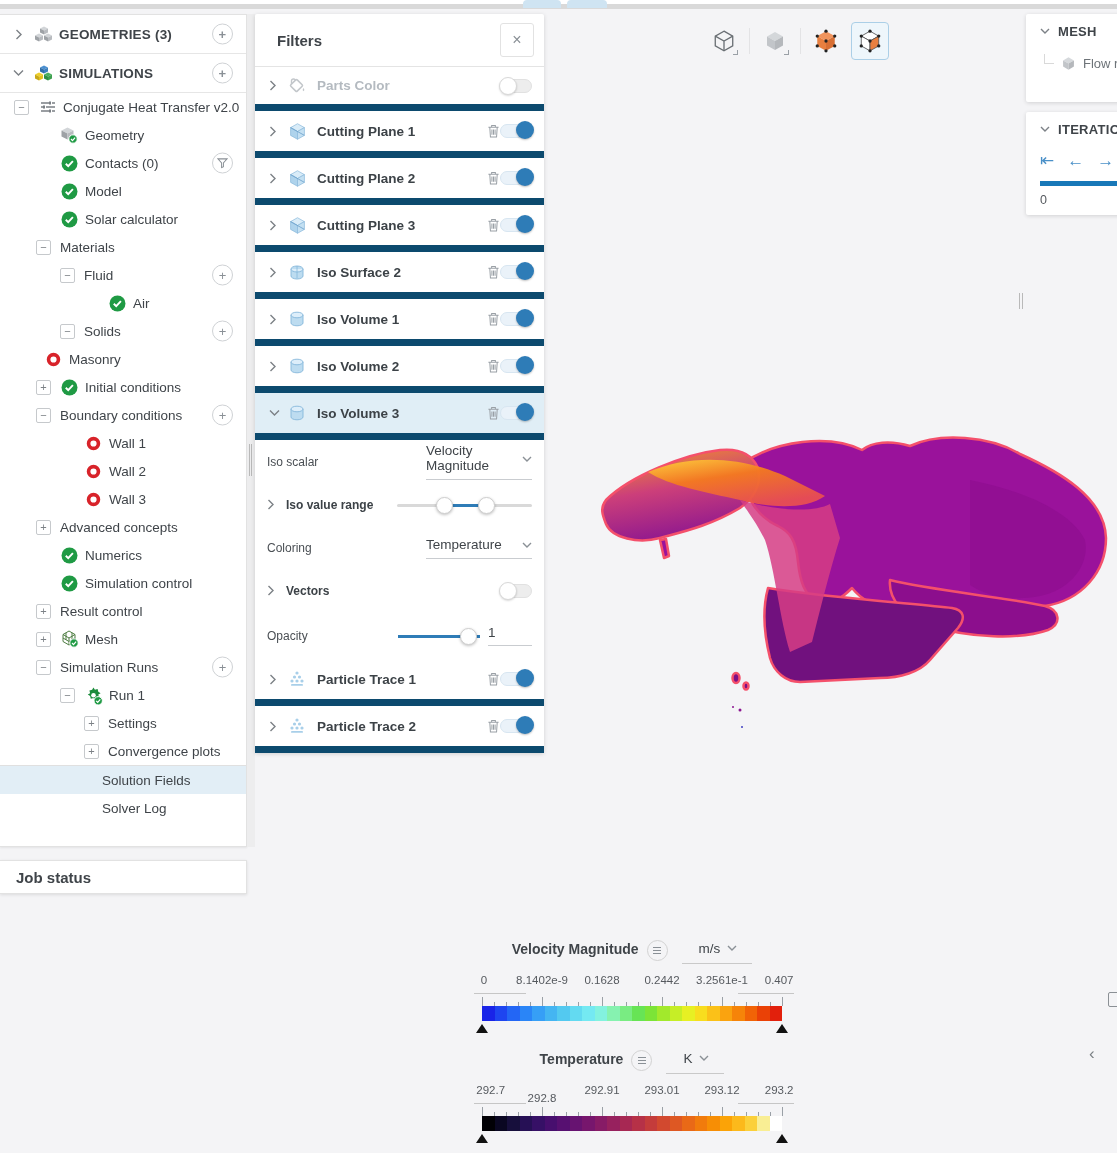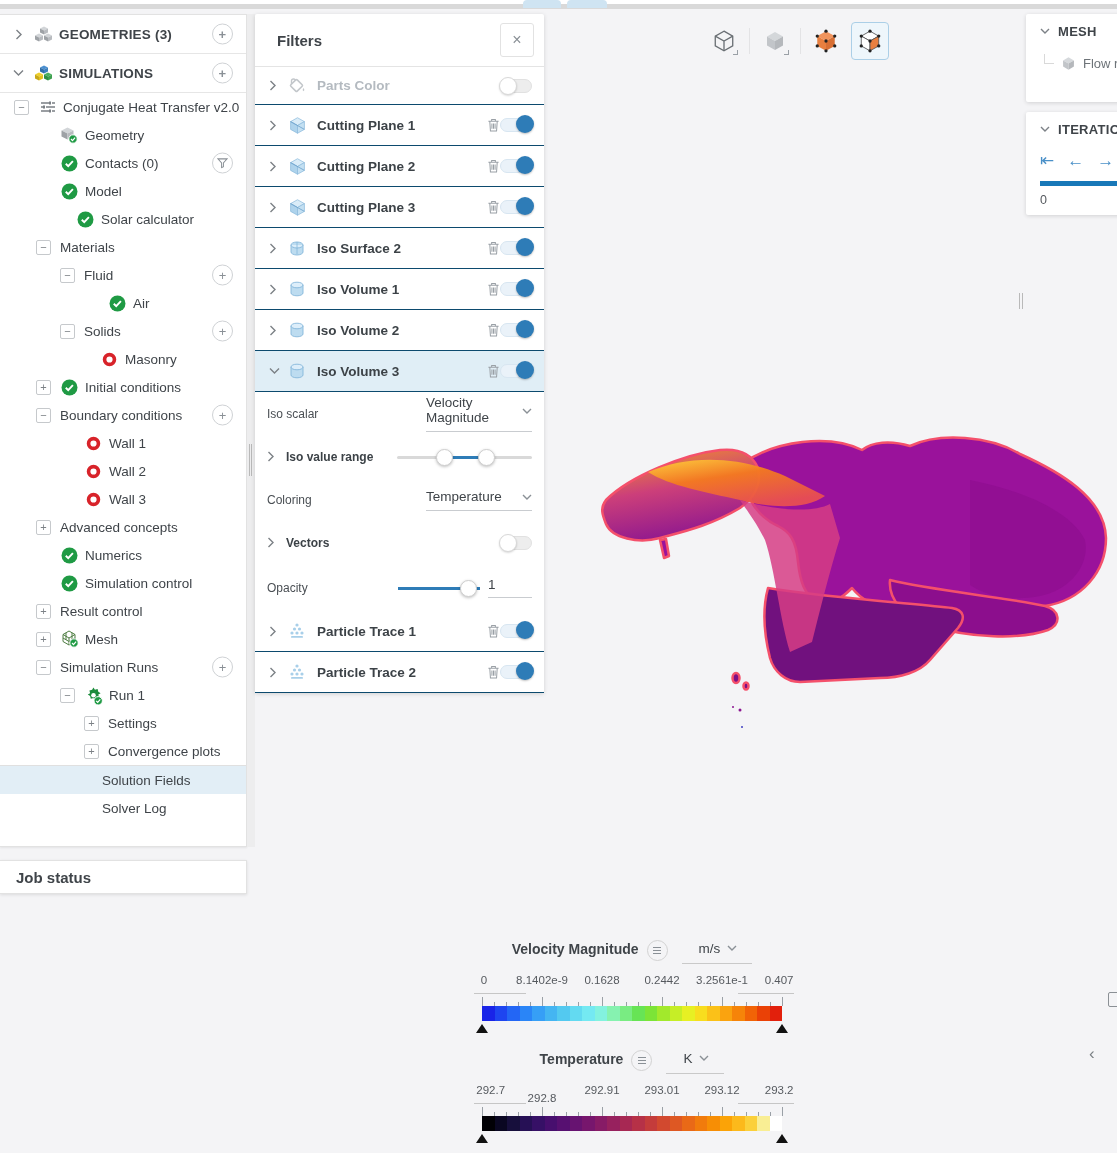--- a/index.html
+++ b/index.html
@@ -31,21 +31,21 @@
     border:1px solid #e2e2e2;border-left:none;box-sizing:border-box;display:flex;align-items:center;
     padding-left:16px;font-size:15px;font-weight:700;box-shadow:0 1px 3px rgba(0,0,0,.1)}
   
   .filters-panel{position:absolute;left:255px;top:14px;width:289px;background:#fff;
     box-shadow:0 1px 4px rgba(0,0,0,.15);border-radius:2px}
   .fp-header{height:52px;display:flex;align-items:center;justify-content:space-between;
     padding:0 10px 0 22px;border-bottom:1px solid #e4e4e4}
   .fp-title{font-size:15px;font-weight:700}
   .fp-close{width:32px;height:32px;border:1px solid #e2e2e2;border-radius:3px;display:flex;
     align-items:center;justify-content:center;color:#8a9096;font-size:16px;background:#fff}
-  .f-row{position:relative;display:flex;align-items:center;height:40px;border-bottom:1px solid #0c4a6e;padding-left:14px}
+  .f-row{position:relative;display:flex;align-items:center;height:40px;border-bottom:7px solid #0c4a6e;padding-left:14px}
   .f-row.first{height:37px}
   .f-row.selected{background:#e0eef6}
   .f-row .chev{width:12px;margin-right:6px;display:flex;color:#7c8186}
   .f-row .ficon{width:20px;height:20px;margin-right:10px;display:flex;align-items:center;justify-content:center}
   .f-row .flbl{font-size:13.5px;font-weight:700;color:#3c4247}
   .f-row.muted .flbl{color:#b4bac0}
   .f-row .trash{position:absolute;right:44px;top:50%;transform:translateY(-50%);display:flex}
   .f-toggle{position:absolute;right:12px;top:50%;transform:translateY(-50%);width:30px;height:12px;border-radius:7px}
   .f-toggle.on{background:#eaf2f9;border:1px solid #d8e6f1}
   .f-toggle.on .knob{position:absolute;right:-3px;top:-4px;width:18px;height:18px;border-radius:50%;
@@ -252,21 +252,21 @@
       </div>
       <div class="tree-row" style="padding-left: 60px;">
         <span class="ticon">
           <svg width="17" height="17" viewBox="0 0 16 16">
             <circle cx="8" cy="8" r="7.5" fill="#1f9a44"></circle>
             <path d="M4.5,8.2 l2.3,2.3 4.4,-4.8" stroke="#fff" stroke-width="1.8" fill="none"></path>
           </svg>
         </span>
         <span class="lbl">Model</span>
       </div>
-      <div class="tree-row" style="padding-left: 76px; text-align: center;">
+      <div class="tree-row" style="padding-left: 60px; text-align: center;">
         <span class="ticon">
           <svg width="17" height="17" viewBox="0 0 16 16">
             <circle cx="8" cy="8" r="7.5" fill="#1f9a44"></circle>
             <path d="M4.5,8.2 l2.3,2.3 4.4,-4.8" stroke="#fff" stroke-width="1.8" fill="none"></path>
           </svg>
         </span>
         <span class="lbl">Solar calculator</span>
       </div>
       <div class="tree-row" style="padding-left: 36px;">
         <span class="exp box">−</span>
@@ -284,21 +284,21 @@
             <path d="M4.5,8.2 l2.3,2.3 4.4,-4.8" stroke="#fff" stroke-width="1.8" fill="none"></path>
           </svg>
         </span>
         <span class="lbl">Air</span>
       </div>
       <div class="tree-row" style="padding-left: 60px;">
         <span class="exp box">−</span>
         <span class="lbl">Solids</span>
         <span class="rightctl">+</span>
       </div>
-      <div class="tree-row" style="padding-left: 100px;">
+      <div class="tree-row" style="padding-left: 44px;">
         <span class="ticon">
           <svg width="15" height="15" viewBox="0 0 14 14">
             <circle cx="7" cy="7" r="4.6" fill="#fff" stroke="#d8232a" stroke-width="3.4"></circle>
           </svg>
         </span>
         <span class="lbl">Masonry</span>
       </div>
       <div class="tree-row" style="padding-left: 36px;">
         <span class="exp box">+</span>
         <span class="ticon">

